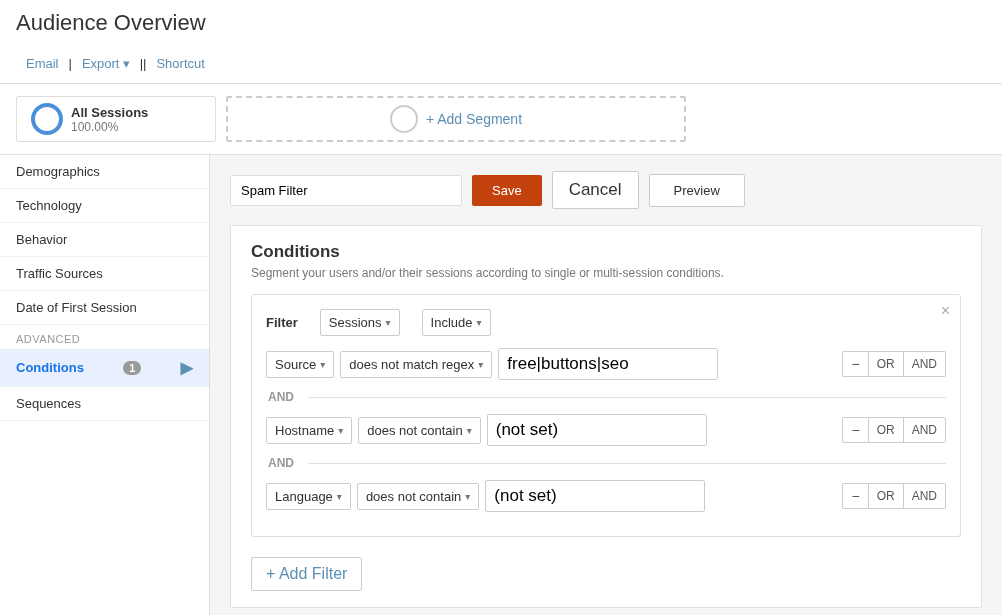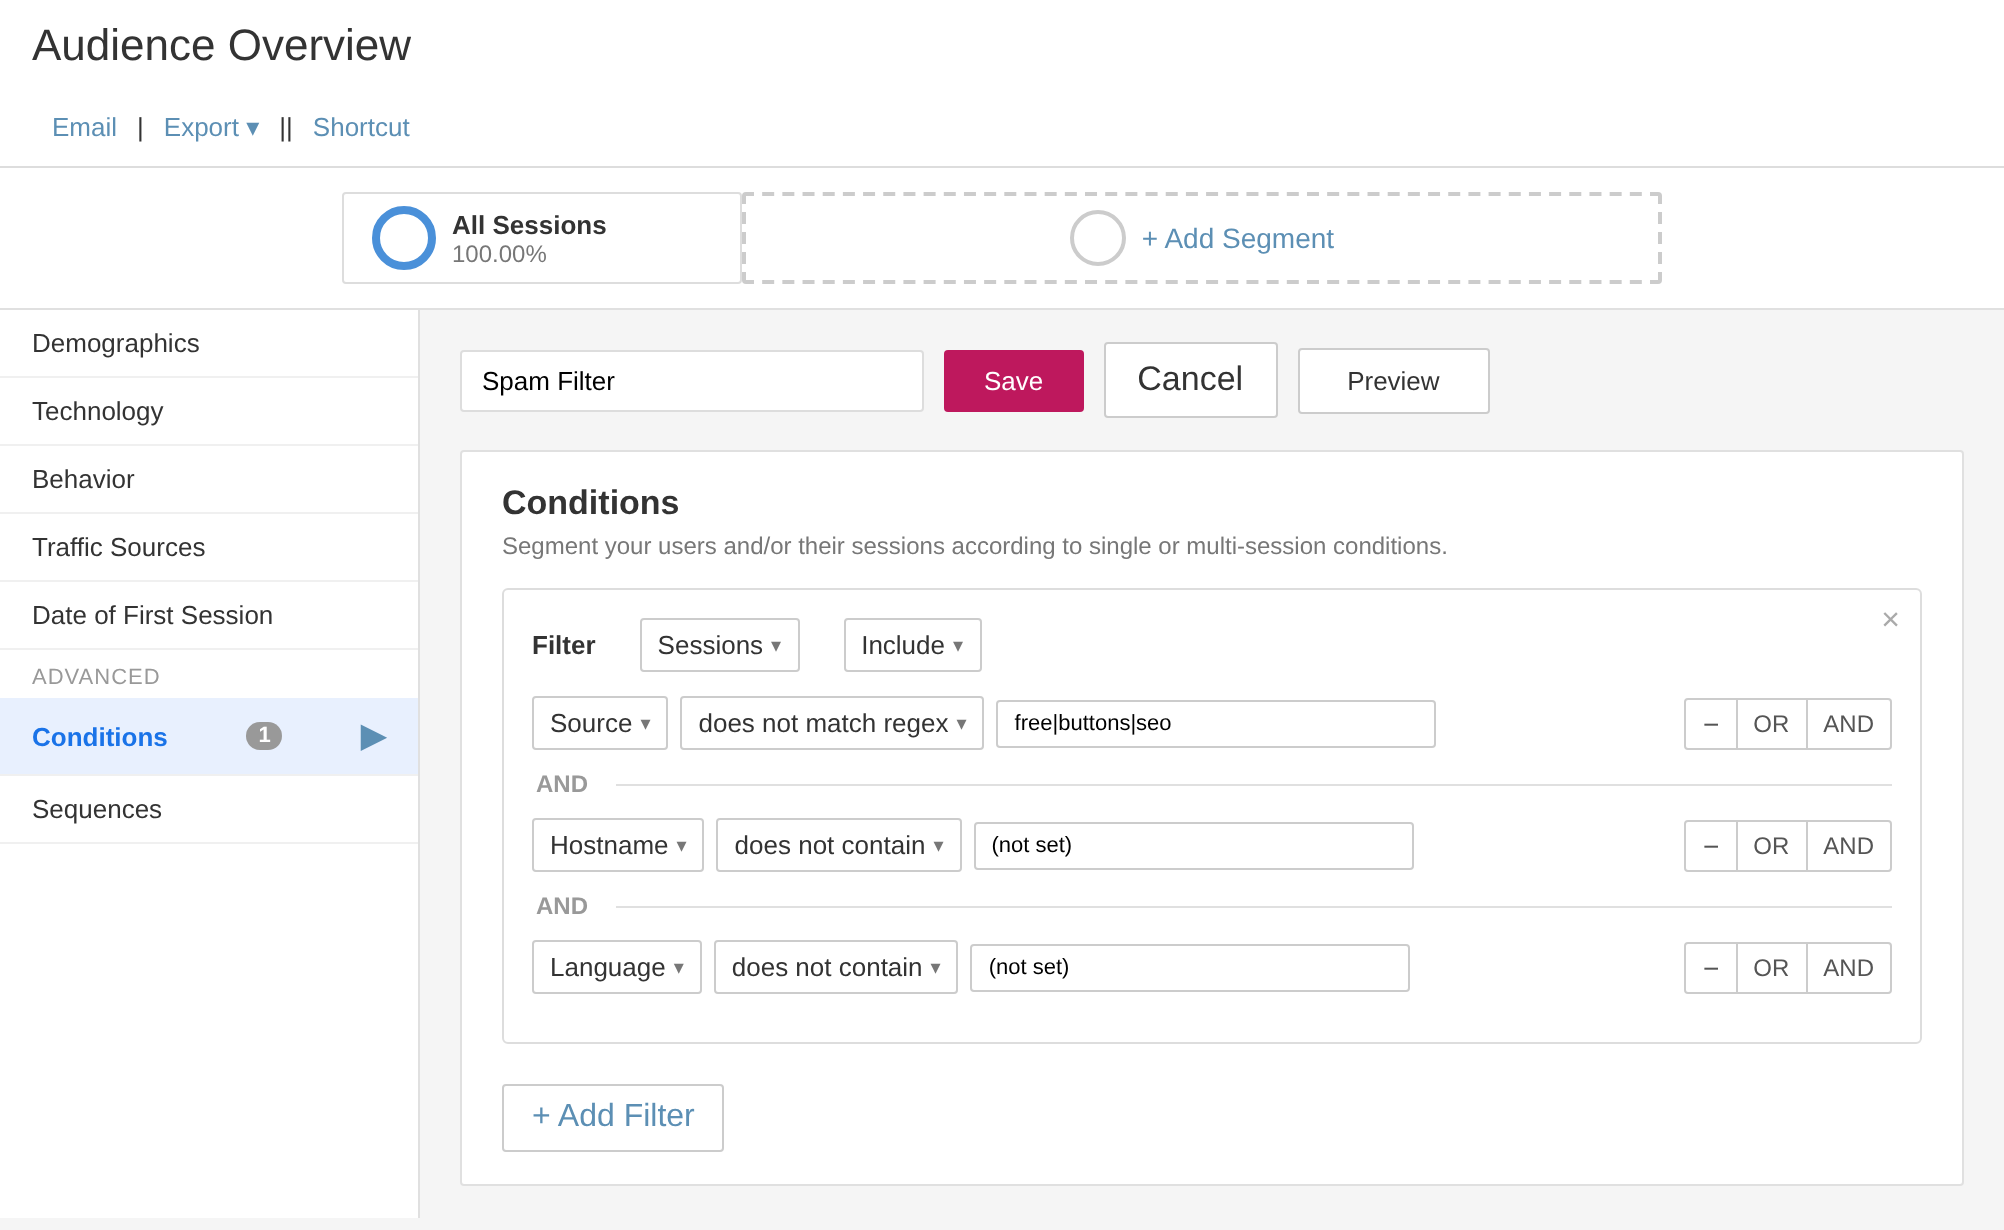--- a/index.html
+++ b/index.html
@@ -5,21 +5,21 @@
     * { box-sizing: border-box; margin: 0; padding: 0; }
     body { font-family: Arial, sans-serif; font-size: 13px; background: #f5f5f5; color: #333; width: 1002px; }
 
     
     .page-header { background: #fff; padding: 10px 16px 0; border-bottom: 1px solid #ddd; }
     .page-title { font-size: 22px; font-weight: normal; color: #333; padding-bottom: 8px; }
     .toolbar { display: flex; align-items: center; gap: 0; padding: 8px 0; }
     .toolbar-btn { background: none; border: none; color: #5c8fb4; cursor: pointer; font-size: 13px; padding: 4px 10px; }
 
     
-    .segments-bar { background: #fff; display: flex; gap: 0; padding: 12px 16px; border-bottom: 1px solid #e0e0e0; justify-content: center; }
+    .segments-bar { background: #fff; display: flex; gap: 10px; padding: 12px 16px; border-bottom: 1px solid #e0e0e0; }
     .segment-all { display: flex; align-items: center; gap: 8px; border: 1px solid #ddd; border-radius: 2px; padding: 6px 14px; min-width: 200px; background: #fff; }
     .segment-circle { width: 32px; height: 32px; border-radius: 50%; border: 4px solid #4a90d9; background: transparent; }
     .segment-label { font-size: 13px; font-weight: bold; color: #333; }
     .segment-pct { font-size: 12px; color: #777; }
     .segment-add { display: flex; align-items: center; gap: 8px; border: 2px dashed #ccc; border-radius: 2px; padding: 6px 24px; min-width: 460px; background: #fff; cursor: pointer; color: #5c8fb4; font-size: 14px; justify-content: center; }
     .segment-add-circle { width: 28px; height: 28px; border-radius: 50%; border: 2px solid #ccc; background: transparent; }
 
     
     .main-container { display: flex; background: #f5f5f5; }
 
@@ -30,42 +30,42 @@
     .sidebar-section-label { padding: 8px 16px 4px; font-size: 11px; color: #999; text-transform: uppercase; letter-spacing: 0.5px; background: #fff; }
     .badge { background: #999; color: #fff; border-radius: 10px; font-size: 11px; padding: 1px 6px; }
     .sidebar-arrow { color: #5c8fb4; font-size: 16px; }
 
     
     .content { flex: 1; padding: 16px 20px; }
 
     
     .filter-bar { display: flex; align-items: center; gap: 10px; margin-bottom: 16px; }
     .filter-name-input { border: 1px solid #ddd; padding: 7px 10px; font-size: 13px; width: 232px; outline: none; border-radius: 2px; }
-    .btn-save { background: #be185d; color: #fff; border: none; padding: 8px 20px; cursor: pointer; font-size: 13px; border-radius: 2px; }
+    .btn-save { background: #c2410c; color: #fff; border: none; padding: 8px 20px; cursor: pointer; font-size: 13px; border-radius: 2px; }
     .btn-cancel { background: #fff; color: #333; border: 1px solid #ccc; padding: 8px 16px; cursor: pointer; font-size: 17px; border-radius: 2px; }
     .btn-preview { background: #fff; color: #333; border: 1px solid #ccc; padding: 8px 24px; cursor: pointer; font-size: 13px; border-radius: 2px; }
 
     
     .conditions-panel { background: #fff; border: 1px solid #e0e0e0; border-radius: 2px; padding: 16px 20px; }
     .conditions-title { font-size: 17px; font-weight: bold; color: #333; margin-bottom: 4px; }
     .conditions-desc { font-size: 12px; color: #777; margin-bottom: 14px; }
 
     
     .filter-block { border: 1px solid #ddd; border-radius: 3px; padding: 14px 14px 14px 14px; margin-bottom: 12px; position: relative; }
     .filter-block-header { display: flex; align-items: center; gap: 22px; margin-bottom: 12px; }
     .filter-label { font-weight: bold; font-size: 13px; }
     .close-btn { position: absolute; top: 8px; right: 10px; background: none; border: none; color: #aaa; font-size: 16px; cursor: pointer; line-height: 1; }
 
     
     .dropdown { display: inline-flex; align-items: center; border: 1px solid #ccc; border-radius: 2px; padding: 5px 8px; background: #fff; cursor: pointer; font-size: 13px; gap: 4px; }
     .dropdown .arrow { font-size: 10px; color: #777; }
 
     
     .condition-row { display: flex; align-items: center; gap: 6px; margin-bottom: 10px; }
-    .condition-value-input { border: 1px solid #ccc; border-radius: 2px; padding: 5px 8px; font-size: 11px; width: 220px; outline: none; }
+    .condition-value-input { border: 1px solid #ccc; border-radius: 2px; padding: 5px 8px; font-size: 17px; width: 220px; outline: none; }
     .or-and-group { display: flex; margin-left: auto; gap: 0; }
     .minus-btn { background: #fff; border: 1px solid #ccc; padding: 4px 8px; cursor: pointer; font-size: 14px; color: #555; border-radius: 2px 0 0 2px; }
     .or-btn { background: #fff; border: 1px solid #ccc; border-left: none; padding: 4px 8px; cursor: pointer; font-size: 12px; color: #555; }
     .and-btn { background: #fff; border: 1px solid #ccc; border-left: none; padding: 4px 8px; cursor: pointer; font-size: 12px; color: #555; border-radius: 0 2px 2px 0; }
     .and-label { font-size: 12px; color: #999; margin-right: 6px; margin-left: 2px; font-weight: bold; }
     .and-row { display: flex; align-items: center; margin-bottom: 10px; }
     .and-row::after { content: ''; flex: 1; height: 1px; background: #e0e0e0; margin-left: 8px; }
 
     
     .add-filter-btn { background: #fff; border: 1px solid #ccc; color: #5c8fb4; padding: 7px 14px; cursor: pointer; font-size: 16px; border-radius: 2px; margin-top: 8px; }

